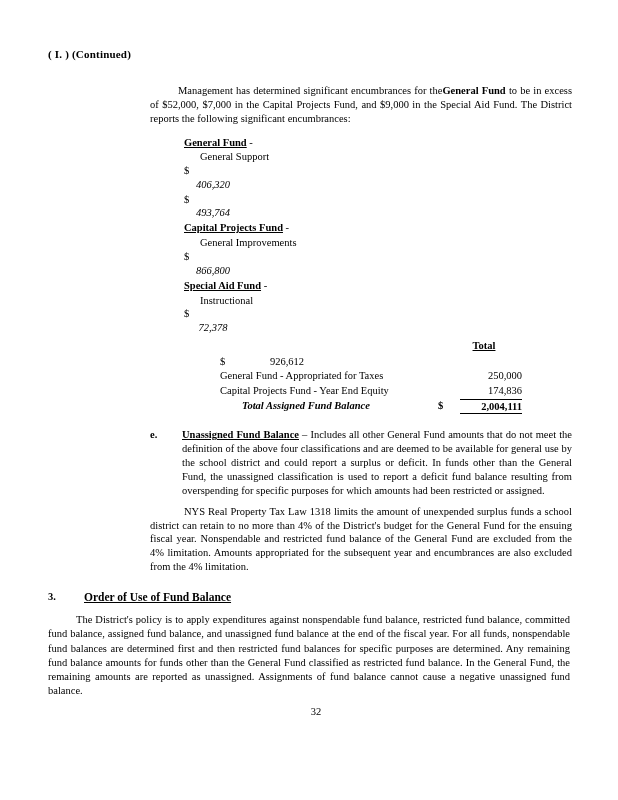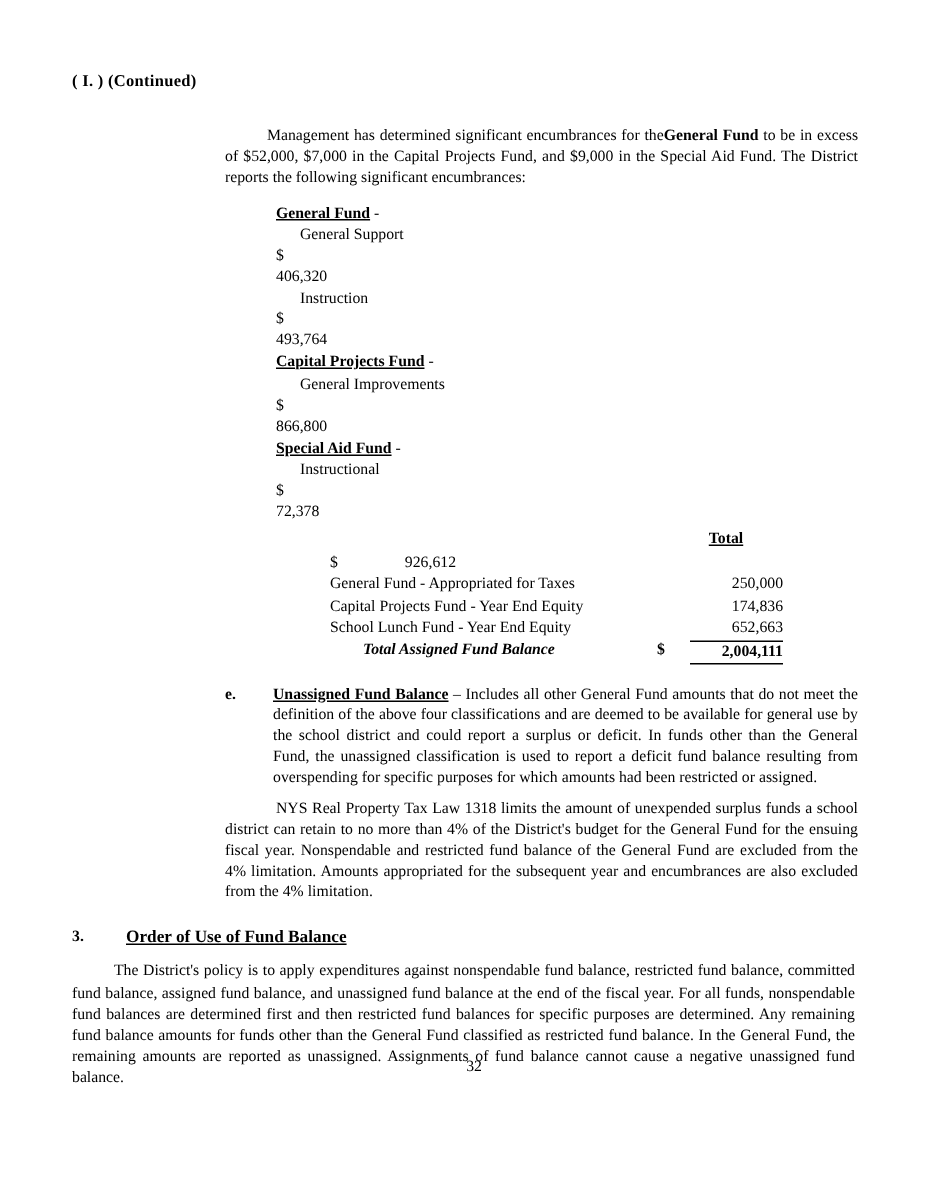--- a/index.html
+++ b/index.html
@@ -72,21 +72,22 @@
   .enc-row .label {
     padding-left: 16px;
     width: 282px;
   }
   .enc-row .dollar {
     width: 26px;
     text-align: left;
   }
   .enc-row .amt {
     width: 58px;
-    text-align: left;
+    text-align: center;
+    font-style: italic;
   }
   
   .assigned-intro {
     margin: 14px 0 8px 0;
     padding-left: 30px;
     font-size: 10.5px;
   }
   .assigned-table {
     margin: 0 0 6px 0;
     padding-left: 70px;
@@ -202,21 +203,20 @@
 
       <div class="enc-head-row">
         <span class="enc-head">General Fund</span><span class="dash"> -</span>
       </div>
       <div class="enc-row">
         <span class="label">General Support</span>
         <span class="dollar">$</span>
         <span class="amt">406,320</span>
       </div>
       <div class="enc-row">
-        <span class="label">Instruction</span>
         <span class="dollar">$</span>
         <span class="amt">493,764</span>
       </div>
 
       <div class="enc-head-row">
         <span class="enc-head">Capital Projects Fund</span><span class="dash"> -</span>
       </div>
       <div class="enc-row">
         <span class="label">General Improvements</span>
         <span class="dollar">$</span>
@@ -247,25 +247,20 @@
       <div class="a-row">
         <span class="label">General Fund - Appropriated for Taxes</span>
         <span class="dollar"></span>
         <span class="amt">250,000</span>
       </div>
       <div class="a-row">
         <span class="label">Capital Projects Fund - Year End Equity</span>
         <span class="dollar"></span>
         <span class="amt">174,836</span>
       </div>
-      <div class="a-row">
-        <span class="label">School Lunch Fund - Year End Equity</span>
-        <span class="dollar"></span>
-        <span class="amt">652,663</span>
-      </div>
       <div class="a-row total">
         <span class="label">Total Assigned Fund Balance</span>
         <span class="dollar">$</span>
         <span class="amt">2,004,111</span>
       </div>
     </div>
 
     <div class="lettered">
       <div class="marker">e.</div>
       <div class="text">

